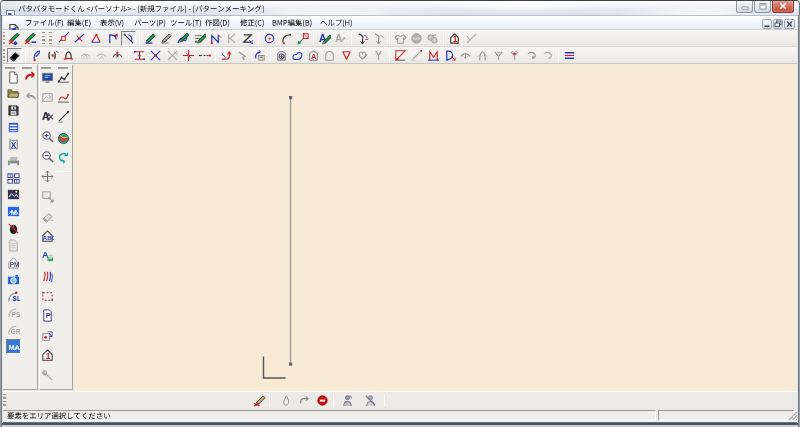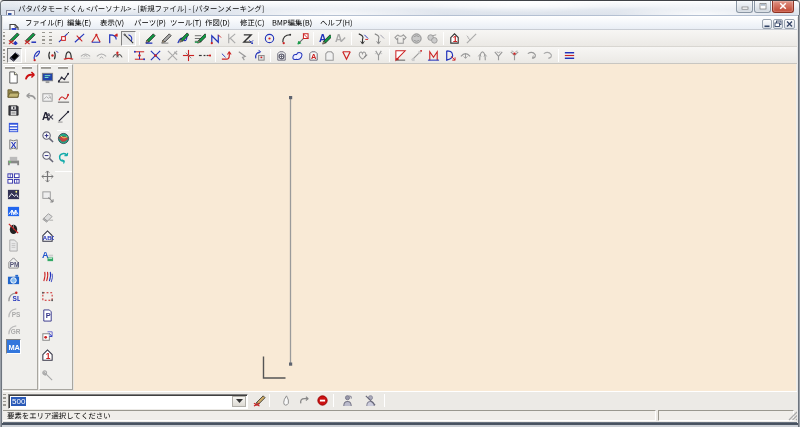--- a/index.html
+++ b/index.html
@@ -827,28 +827,20 @@
 <div style="position:absolute;left:74px;top:64px;width:722px;height:327px;background:#f9ead6;">
 <svg width="722" height="327" style="position:absolute;left:0;top:0;">
  <line x1="216.5" y1="34" x2="216.5" y2="299" stroke="#9a9a9a" stroke-width="1.3"></line>
  <rect x="215" y="32" width="3.2" height="3.2" fill="#5f6470"></rect>
  <rect x="215" y="298.5" width="3.2" height="3.2" fill="#5f6470"></rect>
  <path d="M189.5 292.5 L189.5 314 L211.5 314" stroke="#555555" stroke-width="1.4" fill="none"></path>
 </svg>
 </div>
 <div style="position:absolute;left:0;top:391px;width:800px;height:19px;background:#eceae6;border-top:1px solid #fff;"></div>
     <div class="grip" style="left:3px;top:394px;height:12px;"></div>
-<div style="position:absolute;left:8px;top:393.5px;width:240px;height:15px;background:#fff;border:1px solid;border-color:#808080 #fff #fff #808080;box-shadow:inset 1px 1px 0 #404040;">
- <div style="position:absolute;left:2px;top:2px;background:#2a5ab8;color:#fff;font-size:8px;line-height:9px;padding:0 1px;font-family:'Liberation Sans',sans-serif;">500</div>
- <div style="position:absolute;right:1px;top:1px;width:14px;height:11px;background:linear-gradient(180deg,#f6f5f2,#dddad3);border:1px solid #b0aea8;display:flex;align-items:center;justify-content:center;">
-        <svg width="7" height="4">
-          <path d="M0 0 L7 0 L3.5 4 Z" fill="#333"></path>
-        </svg>
-      </div>
-</div>
 <div style="position:absolute;left:252px;top:393px;width:15px;height:15px;border:1px solid transparent;display:flex;align-items:center;justify-content:center;">
       <svg width="13" height="13" viewBox="0 0 14 14" style="">
         <path d="M11 2 L13 4 L6 11 L4 9 Z" stroke="#222" stroke-width="0.8" fill="#ccaa66"></path>
         <path d="M4 9 L3 12 L6 11 Z" stroke="#222" stroke-width="0.7" fill="#e8c99a"></path>
         <line x1="1" y1="10" x2="7" y2="13" stroke="#cc2222" stroke-width="1.3"></line>
         <line x1="1" y1="13" x2="7" y2="10" stroke="#cc2222" stroke-width="1.3"></line>
       </svg>
     </div>
     <div class="tb-sep" style="left:269px;top:394px;height:13px;"></div>
     <div style="position:absolute;left:279px;top:393px;width:15px;height:15px;border:1px solid transparent;display:flex;align-items:center;justify-content:center;">

